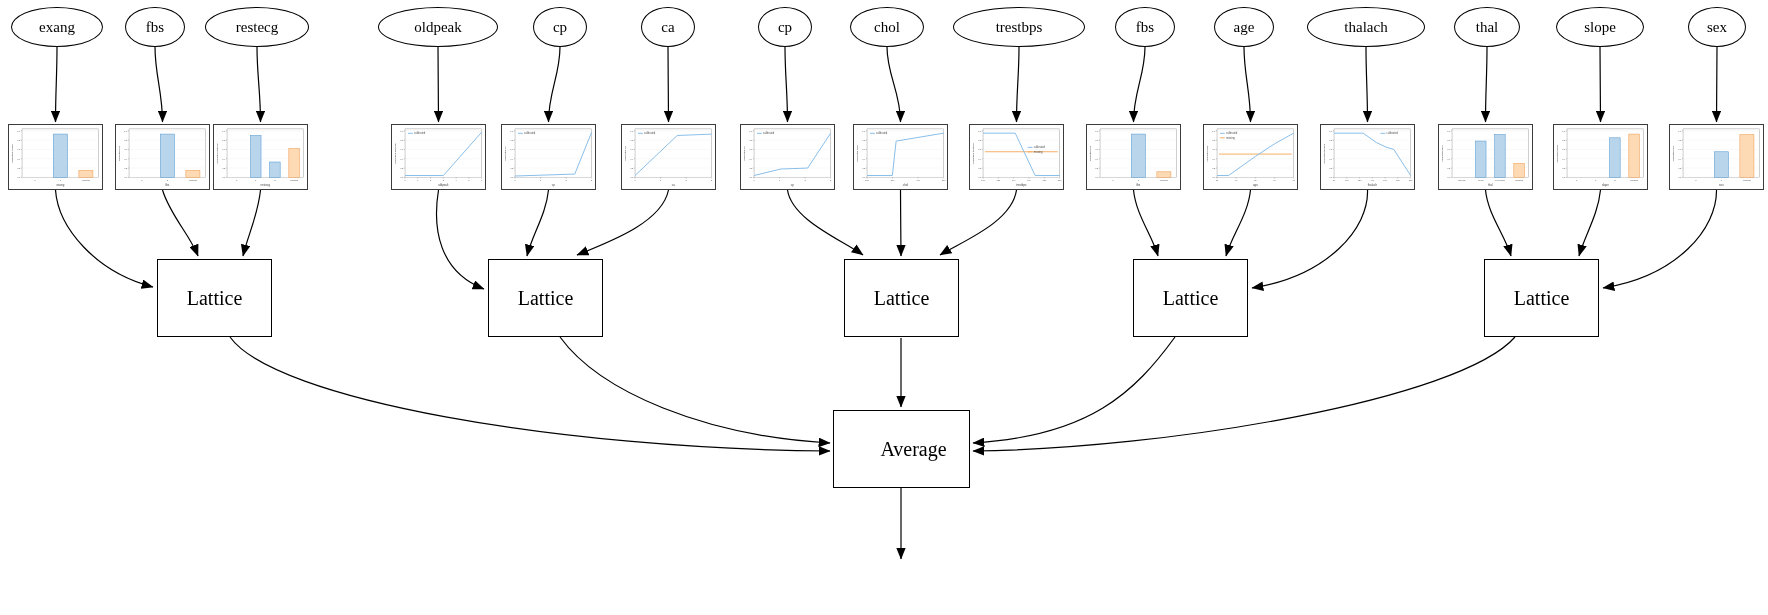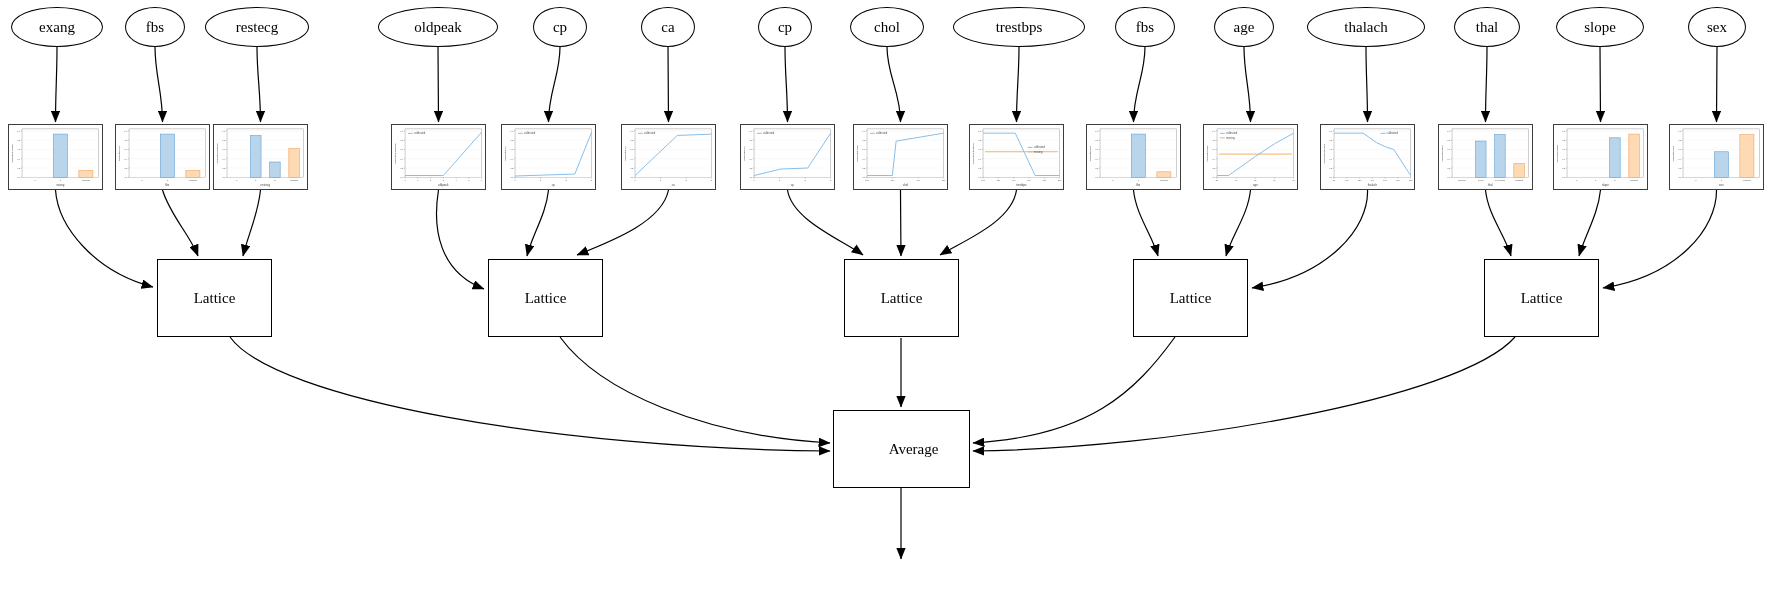--- a/index.html
+++ b/index.html
@@ -4,21 +4,21 @@
 <style>
   html,body{margin:0;padding:0;background:#fff;}
   #canvas{position:relative;width:1768px;height:615px;background:#ffffff;
           font-family:"Liberation Serif","DejaVu Serif",serif;overflow:hidden;}
   #edges{position:absolute;left:0;top:0;}
   .edge{fill:none;stroke:#000;stroke-width:1.2px;}
   .node-ellipse{position:absolute;box-sizing:border-box;border:1px solid #000;border-radius:50%;
           background:#fff;display:flex;align-items:center;justify-content:center;
           font-size:15px;color:#000;white-space:nowrap;}
   .node-box{position:absolute;box-sizing:border-box;border:1px solid #000;background:#fff;
-          display:flex;align-items:center;justify-content:center;font-size:15px;color:#000;}
+          display:flex;align-items:center;justify-content:center;font-size:20px;color:#000;}
   .chart{position:absolute;box-sizing:border-box;border:1.5px solid #3c3c3c;background:#fff;}
   .chart svg{display:block;width:100%;height:100%;}
 </style>
 </head>
 <body>
 
 <div id="canvas">
   <svg id="edges" width="1768" height="615">
     <defs>
       <marker id="arrow" viewBox="0 0 10 8" refX="9.5" refY="4" markerWidth="10" markerHeight="8" orient="auto">

